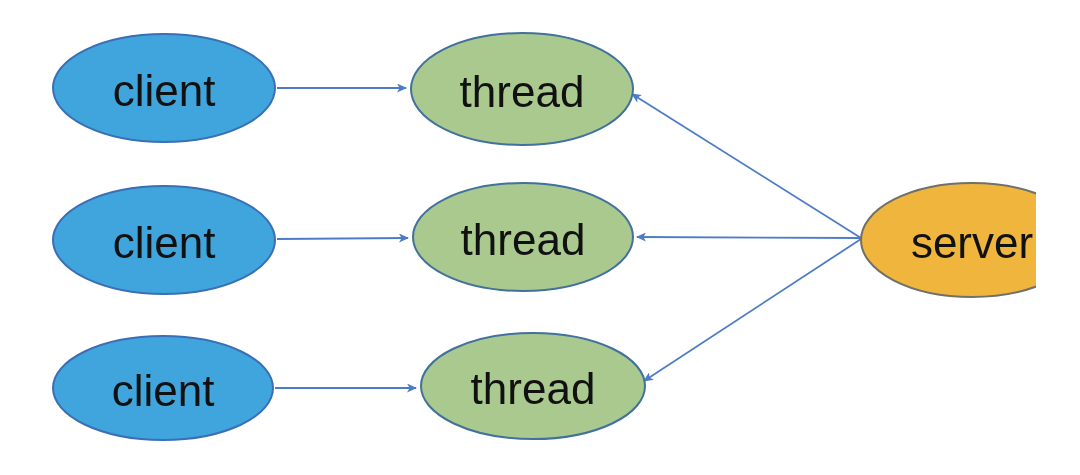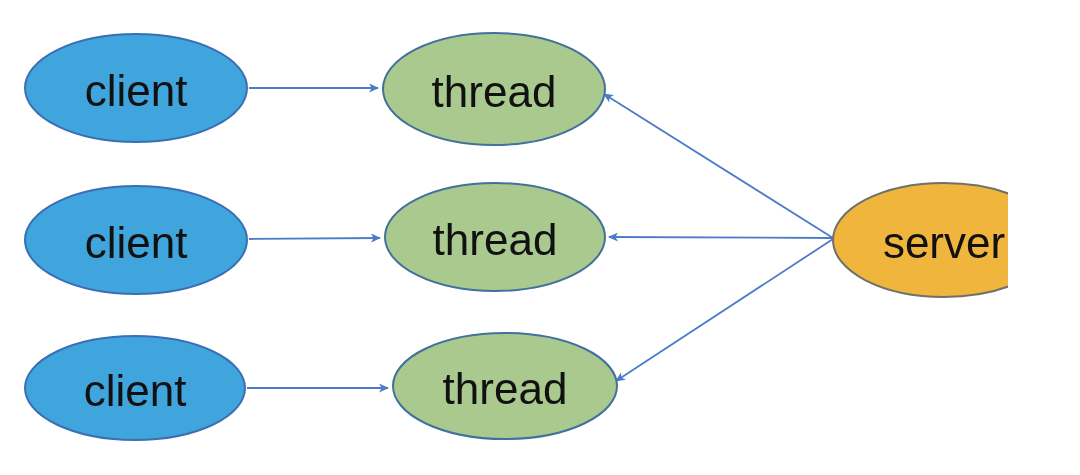--- a/index.html
+++ b/index.html
@@ -7,20 +7,21 @@
     padding: 0;
     background: #ffffff;
   }
   .stage {
     position: relative;
     width: 1008px;
     height: 475px;
     background: var(--background, #ffffff);
     overflow: hidden;
     font-family: "Liberation Sans", sans-serif;
+    margin-left: 28px;
   }
   svg { display: block; }
   .node-label {
     font-family: "Liberation Sans", sans-serif;
     font-size: 44px;
     fill: var(--text, #111111);
     text-anchor: middle;
     dominant-baseline: central;
   }
   .client-ellipse {

